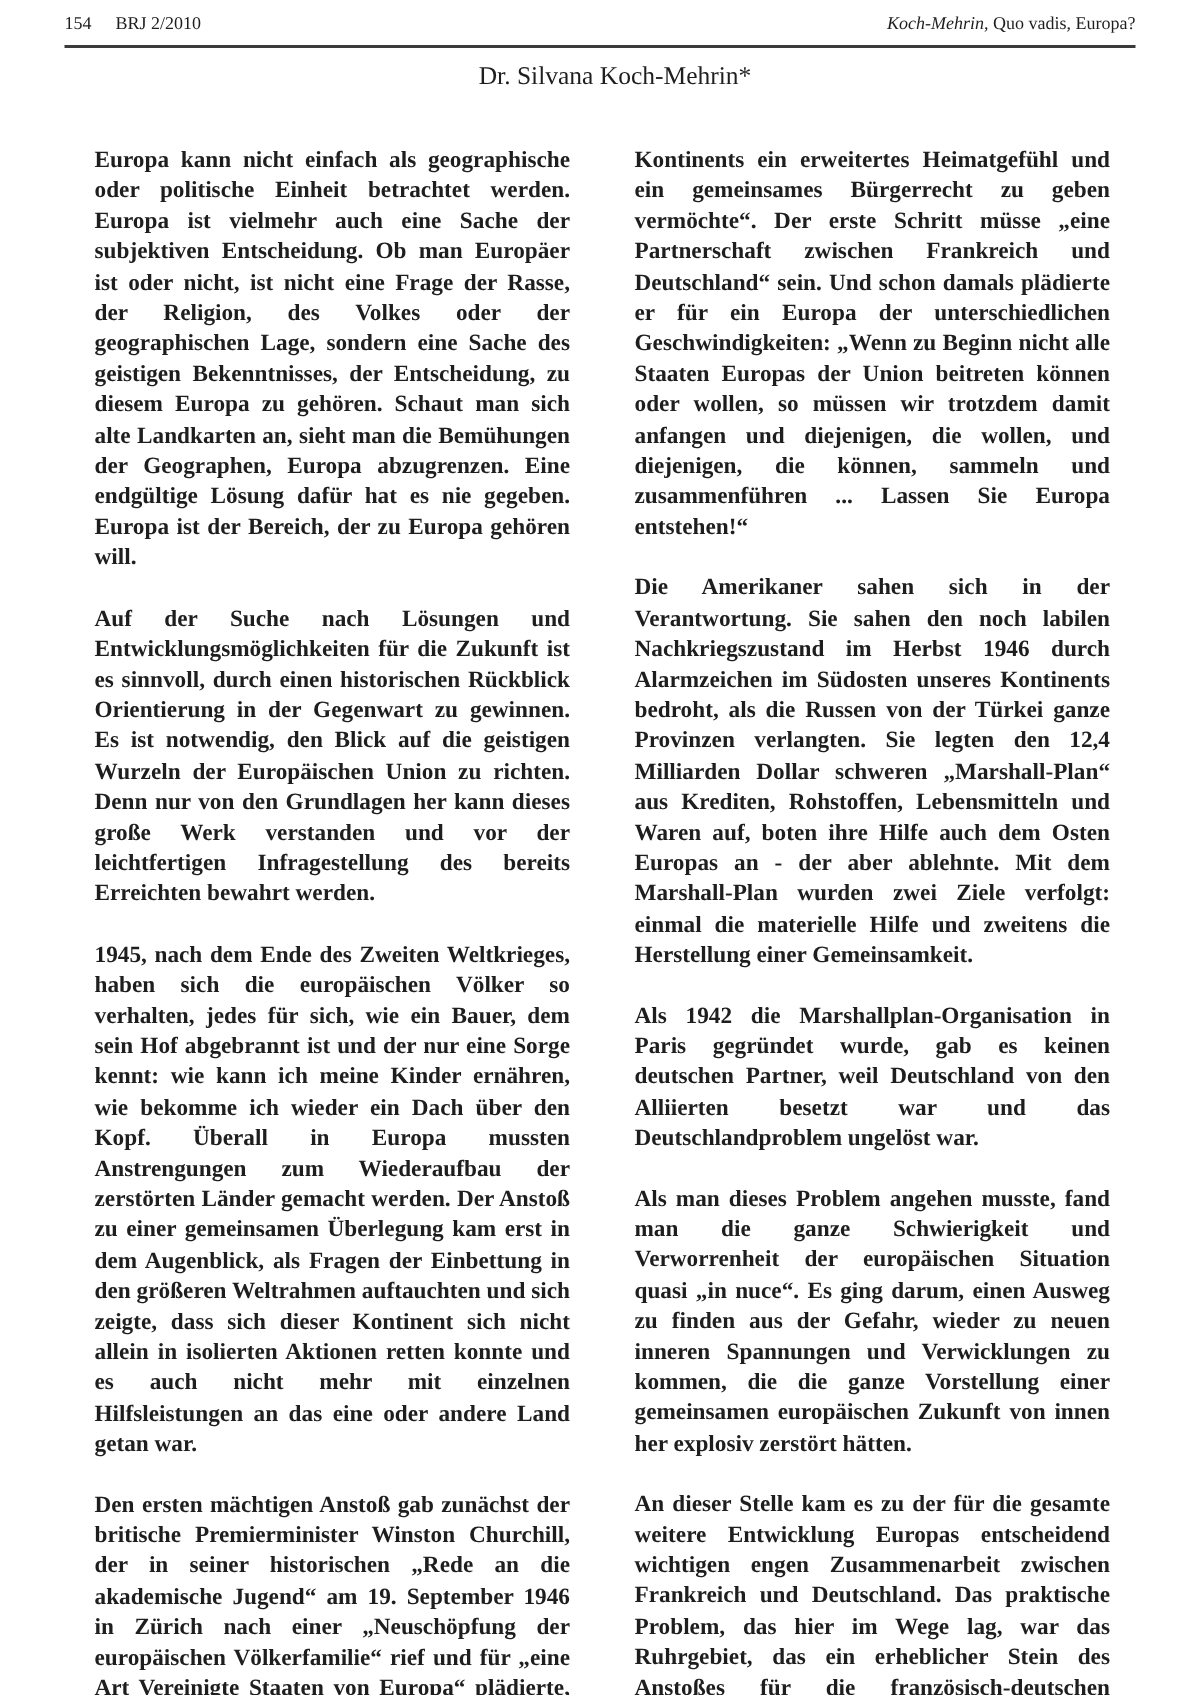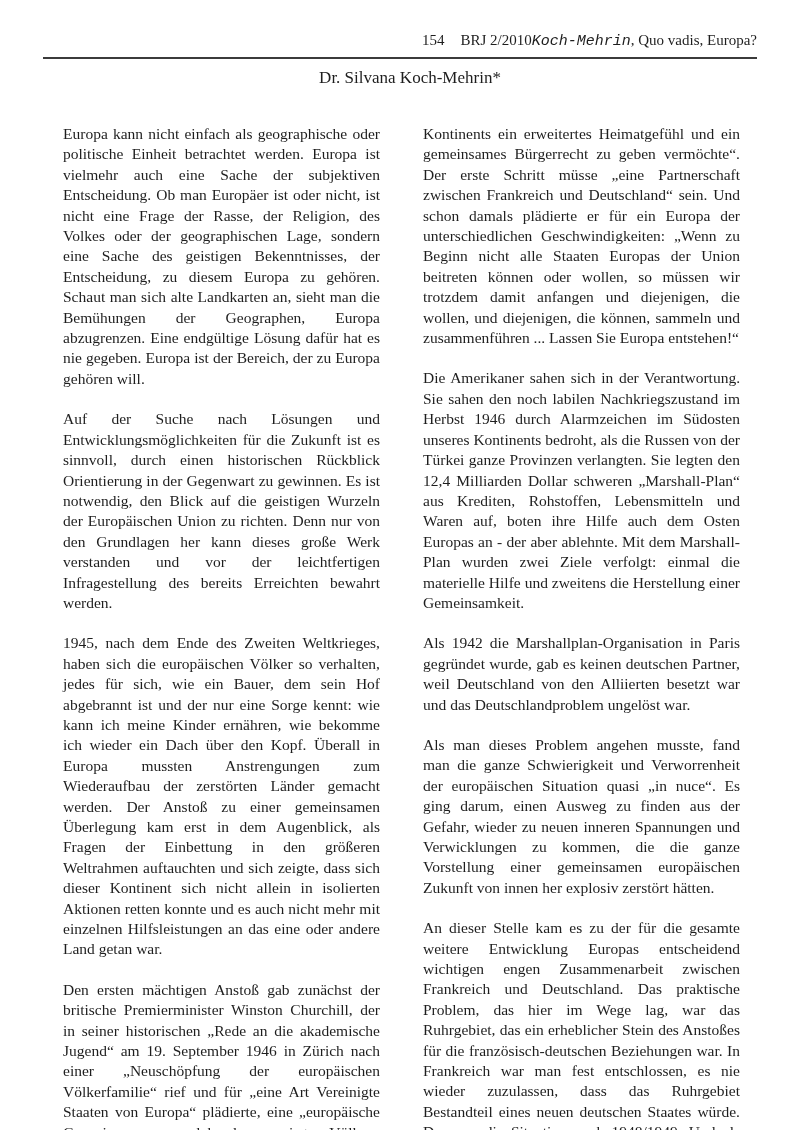--- a/index.html
+++ b/index.html
@@ -16,27 +16,27 @@
     position: relative;
   }
   .page {
     width: 800px;
     height: 1130px;
     background: #ffffff;
   }
   
   .running-head {
     display: flex;
-    justify-content: flex-end;
+    justify-content: space-between;
     align-items: baseline;
-    margin: 32px 43px 0 43px;
-    font-size: 15px;
+    margin: 8px 43px 0 43px;
+    font-size: 12px;
   }
   .running-head .left-group span.pagenum { margin-right: 16px; }
-  .running-head .right-group .author { font-style: italic; font-family: Liberation Mono, monospace; }
+  .running-head .right-group .author { font-style: italic; }
   .head-rule {
     height: 2px;
     background: #3b3b3b;
     margin: 7px 43px 0 43px;
   }
   
   .title-block { text-align: center; }
   .article-title {
     font-size: 34px;
     font-weight: normal;
@@ -47,20 +47,21 @@
     font-size: 17px;
     margin-top: 9px;
     padding-left: 20px;
   }
   
   .content {
     display: flex;
     gap: 43px;
     margin: 36px 60px 0 63px;
     height: 882px;
+    font-weight: bold;
   }
   .col {
     width: 317px;
     display: flex;
     flex-direction: column;
   }
   .col p {
     margin: 0 0 20px 0;
     font-size: 15.5px;
     line-height: 20.4px;

